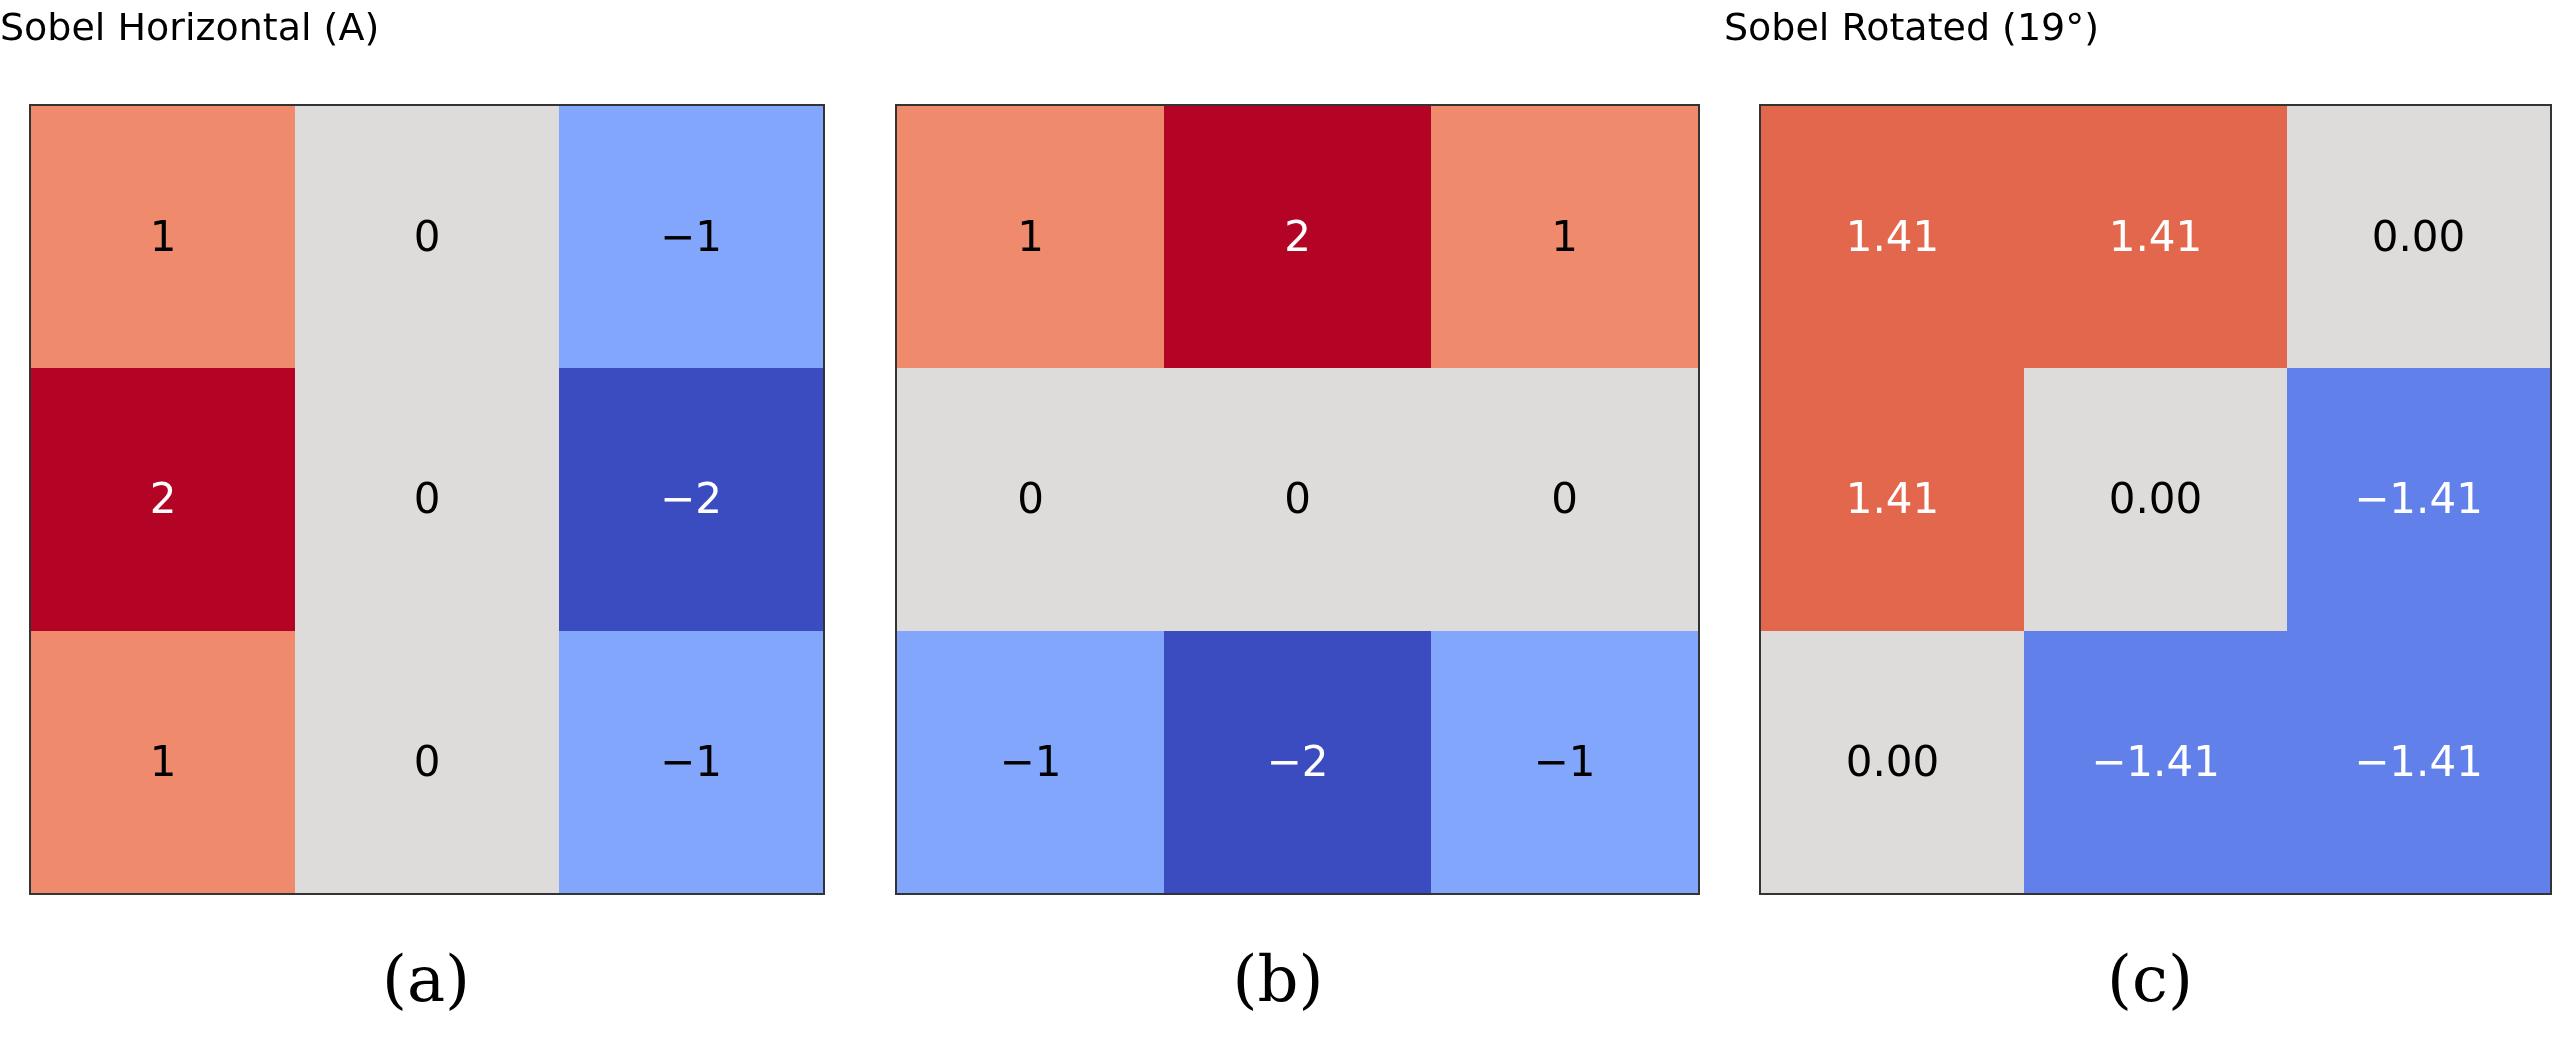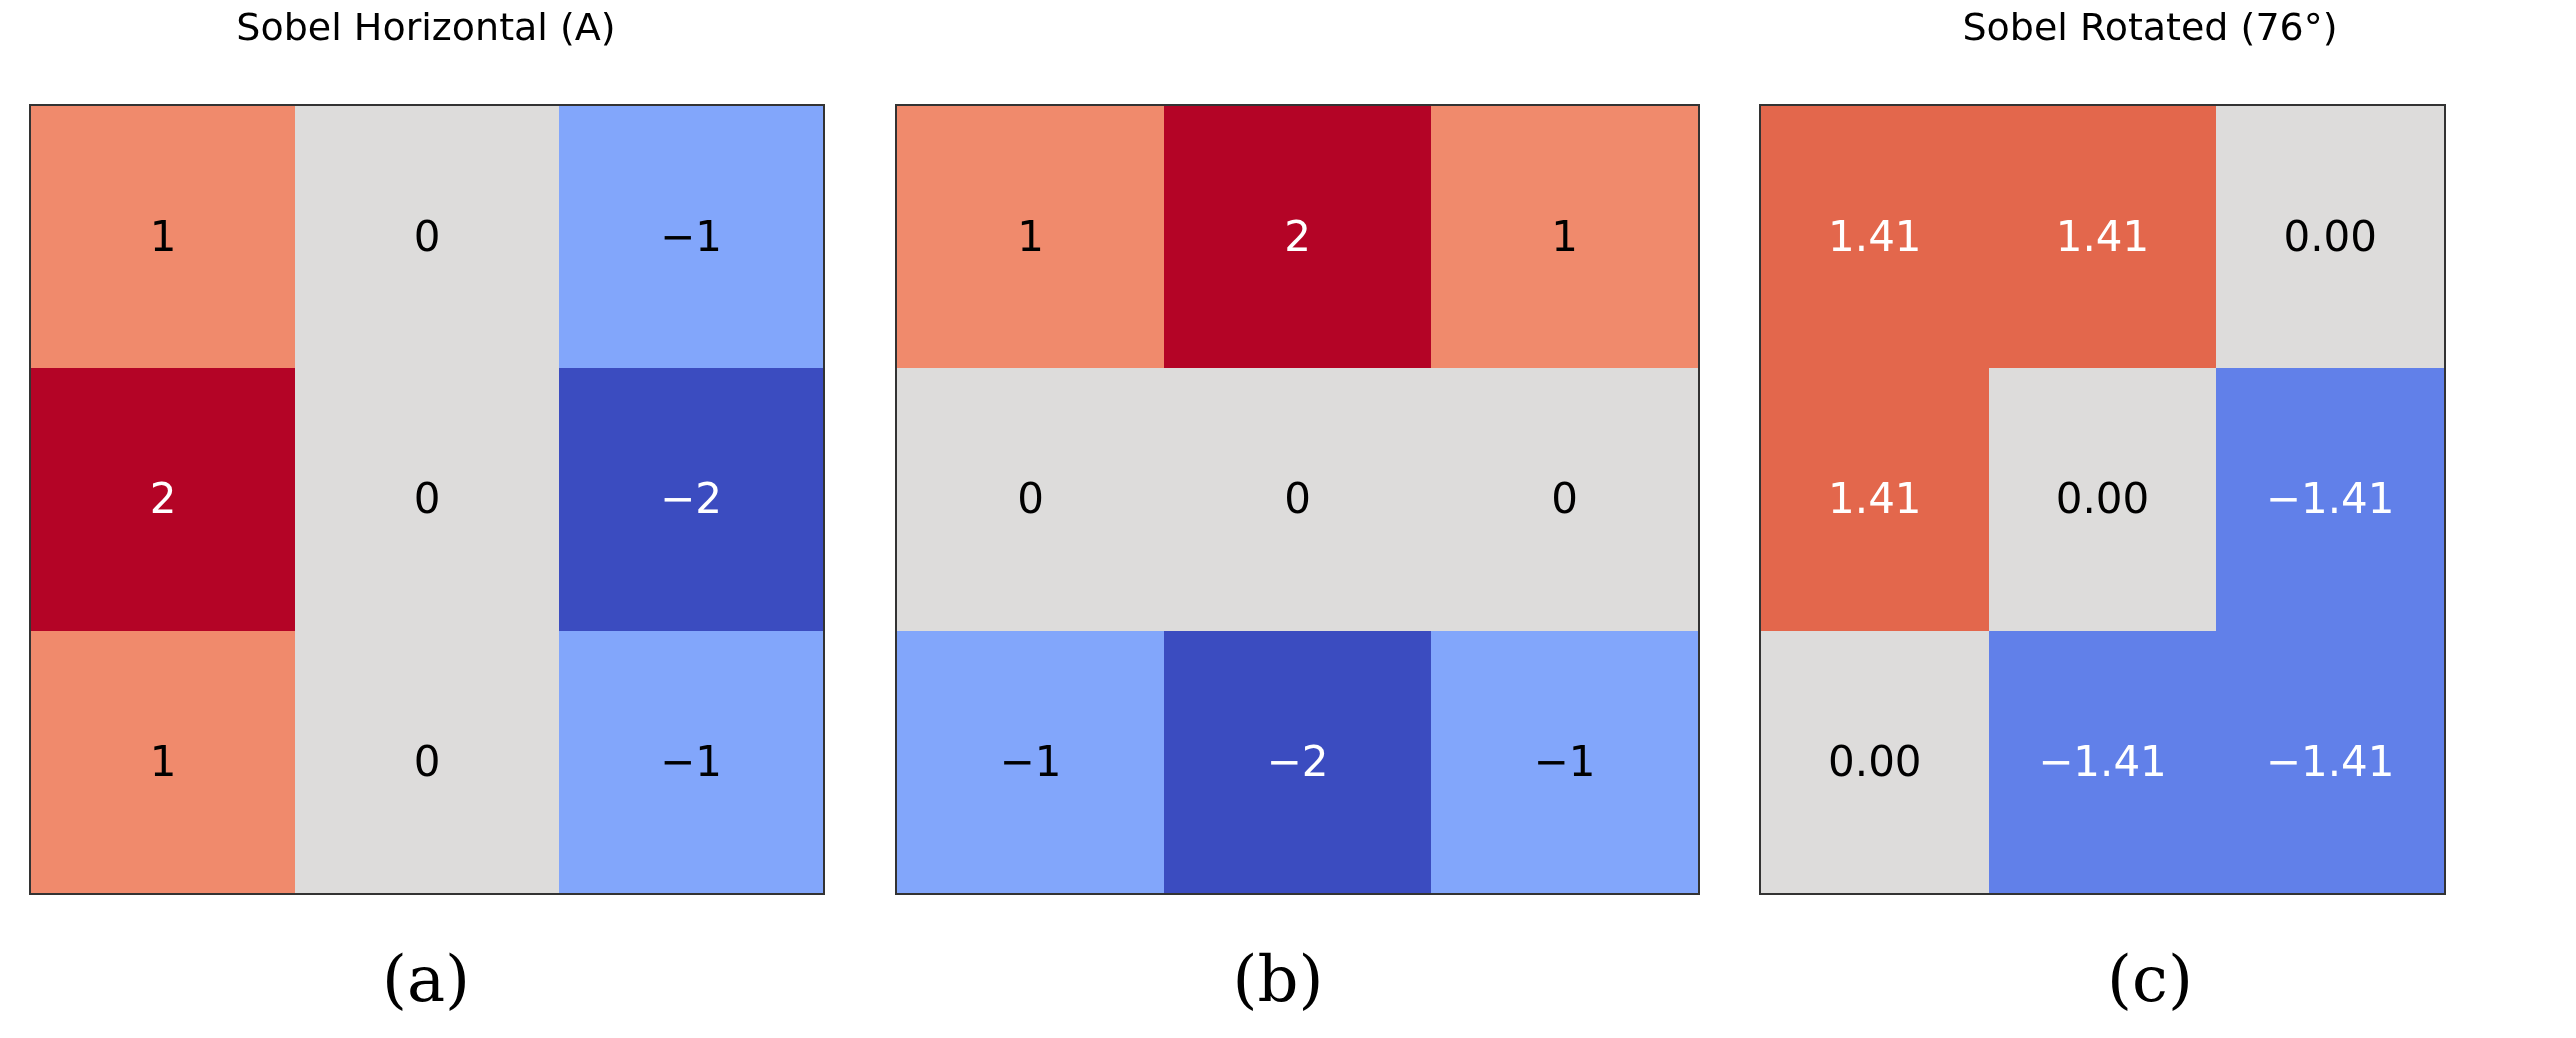--- a/index.html
+++ b/index.html
@@ -25,21 +25,20 @@
     position: absolute;
     top: 0;
     height: 1039px;
   }
 
   .panel-title {
     position: absolute;
     top: 7.6px;
     left: 0;
     width: 100%;
-    text-align: center;
     font-size: 38px;
     font-family: "DejaVu Sans", sans-serif;
     color: #000000;
     line-height: 1;
     letter-spacing: 0px;
     white-space: nowrap;
   }
 
   .matrix {
     position: absolute;
@@ -104,22 +103,22 @@
         <div class="cell" style="background: rgb(221, 220, 219); color: rgb(0, 0, 0);">0</div>
         <div class="cell" style="background: rgb(221, 220, 219); color: rgb(0, 0, 0);">0</div>
         <div class="cell" style="background: rgb(130, 166, 251); color: rgb(0, 0, 0);">−1</div>
         <div class="cell" style="background: rgb(59, 76, 192); color: rgb(255, 255, 255);">−2</div>
         <div class="cell" style="background: rgb(130, 166, 251); color: rgb(0, 0, 0);">−1</div>
       </div>
     <div class="subcaption" style="top: 947px;">(b)</div>
   </div>
 
   <div class="panel" style="left: 1724px; width: 852px;">
-    <div class="panel-title">Sobel Rotated (76°)</div>
-    <div class="matrix" style="left: 35px; top: 104px; width: 687px; height: 791px; border-color: rgb(51, 51, 51);">
+    <div class="panel-title">Sobel Rotated (19°)</div>
+    <div class="matrix" style="left: 35px; top: 104px; width: 793px; height: 791px; border-color: rgb(51, 51, 51);">
         <div class="cell" style="background: rgb(227, 103, 76); color: rgb(255, 255, 255);">1.41</div>
         <div class="cell" style="background: rgb(227, 103, 76); color: rgb(255, 255, 255);">1.41</div>
         <div class="cell" style="background: rgb(221, 220, 219); color: rgb(0, 0, 0);">0.00</div>
         <div class="cell" style="background: rgb(227, 103, 76); color: rgb(255, 255, 255);">1.41</div>
         <div class="cell" style="background: rgb(221, 220, 219); color: rgb(0, 0, 0);">0.00</div>
         <div class="cell" style="background: rgb(97, 128, 233); color: rgb(255, 255, 255);">−1.41</div>
         <div class="cell" style="background: rgb(221, 220, 219); color: rgb(0, 0, 0);">0.00</div>
         <div class="cell" style="background: rgb(97, 128, 233); color: rgb(255, 255, 255);">−1.41</div>
         <div class="cell" style="background: rgb(97, 128, 233); color: rgb(255, 255, 255);">−1.41</div>
       </div>

